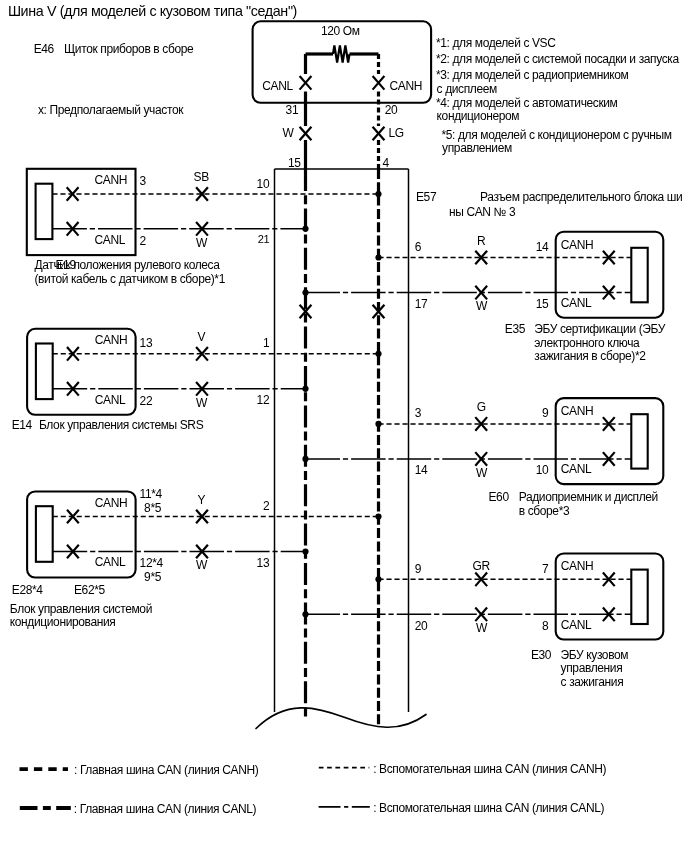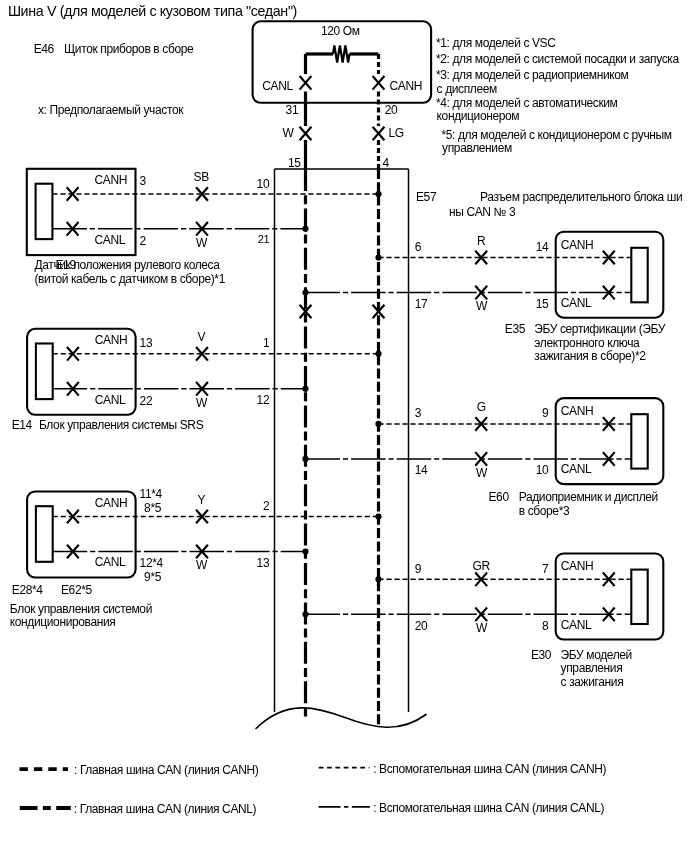--- a/index.html
+++ b/index.html
@@ -243,21 +243,21 @@
       <div class="t" style="left: 201.2px; top: 493.9px; font-size: 12px; letter-spacing: -0.38px; transform: translateX(-50%);">Y</div>
       <div class="t" style="left: 201.5px; top: 559.2px; font-size: 12px; letter-spacing: -0.38px; transform: translateX(-50%);">W</div>
       <div class="t" style="left: 269.2px; top: 500px; font-size: 12px; letter-spacing: -0.38px; transform: translateX(-100%);">2</div>
       <div class="t" style="left: 269.2px; top: 557px; font-size: 12px; letter-spacing: -0.38px; transform: translateX(-100%);">13</div>
       <div class="t" style="left: 7.5px; top: 259px; font-size: 12px; letter-spacing: -0.38px; padding-left: 48px;">E19</div>
       <div class="t" style="left: 34.5px; top: 259px; font-size: 12px; letter-spacing: -0.38px;">Датчик положения рулевого колеса</div>
       <div class="t" style="left: 34.5px; top: 272.6px; font-size: 12px; letter-spacing: -0.38px;">(витой кабель с датчиком в сборе)*1</div>
       <div class="t" style="left: 11.7px; top: 419.3px; font-size: 12px; letter-spacing: -0.38px;">E14</div>
       <div class="t" style="left: 39px; top: 419.3px; font-size: 12px; letter-spacing: -0.38px;">Блок управления системы SRS</div>
       <div class="t" style="left: 11.8px; top: 583.7px; font-size: 12px; letter-spacing: -0.38px;">E28*4</div>
-      <div class="t" style="left: 53px; top: 583.7px; font-size: 12px; letter-spacing: -0.38px; padding-left: 8px;">E62*5</div>
+      <div class="t" style="left: 66px; top: 583.7px; font-size: 12px; letter-spacing: -0.38px; padding-left: 8px;">E62*5</div>
       <div class="t" style="left: 9.8px; top: 602.8px; font-size: 12px; letter-spacing: -0.38px;">Блок управления системой</div>
       <div class="t" style="left: 9.8px; top: 616.4px; font-size: 12px; letter-spacing: -0.38px;">кондиционирования</div>
       <div class="t" style="left: 560.8px; top: 238.5px; font-size: 12px; letter-spacing: -0.38px;">CANH</div>
       <div class="t" style="left: 560.8px; top: 296.8px; font-size: 12px; letter-spacing: -0.38px;">CANL</div>
       <div class="t" style="left: 548.3px; top: 241px; font-size: 12px; letter-spacing: -0.38px; transform: translateX(-100%);">14</div>
       <div class="t" style="left: 548.3px; top: 298.1px; font-size: 12px; letter-spacing: -0.38px; transform: translateX(-100%);">15</div>
       <div class="t" style="left: 481.2px; top: 234.9px; font-size: 12px; letter-spacing: -0.38px; transform: translateX(-50%);">R</div>
       <div class="t" style="left: 481.5px; top: 300.3px; font-size: 12px; letter-spacing: -0.38px; transform: translateX(-50%);">W</div>
       <div class="t" style="left: 414.8px; top: 241px; font-size: 12px; letter-spacing: -0.38px;">6</div>
       <div class="t" style="left: 414.8px; top: 298.1px; font-size: 12px; letter-spacing: -0.38px;">17</div>
@@ -278,21 +278,21 @@
       <div class="t" style="left: 414.8px; top: 562.8px; font-size: 12px; letter-spacing: -0.38px;">9</div>
       <div class="t" style="left: 414.8px; top: 619.8px; font-size: 12px; letter-spacing: -0.38px;">20</div>
       <div class="t" style="left: 504.8px; top: 323px; font-size: 12px; letter-spacing: -0.38px;">E35</div>
       <div class="t" style="left: 534.3px; top: 323px; font-size: 12px; letter-spacing: -0.38px;">ЭБУ сертификации (ЭБУ</div>
       <div class="t" style="left: 534.3px; top: 336.6px; font-size: 12px; letter-spacing: -0.38px;">электронного ключа</div>
       <div class="t" style="left: 534.3px; top: 350.2px; font-size: 12px; letter-spacing: -0.38px;">зажигания в сборе)*2</div>
       <div class="t" style="left: 488.5px; top: 491.3px; font-size: 12px; letter-spacing: -0.38px;">E60</div>
       <div class="t" style="left: 518.7px; top: 491.3px; font-size: 12px; letter-spacing: -0.38px;">Радиоприемник и дисплей</div>
       <div class="t" style="left: 518.7px; top: 504.9px; font-size: 12px; letter-spacing: -0.38px;">в сборе*3</div>
       <div class="t" style="left: 530.9px; top: 648.7px; font-size: 12px; letter-spacing: -0.38px;">E30</div>
-      <div class="t" style="left: 560.6px; top: 648.7px; font-size: 12px; letter-spacing: -0.38px;">ЭБУ моделей</div>
+      <div class="t" style="left: 560.6px; top: 648.7px; font-size: 12px; letter-spacing: -0.38px;">ЭБУ кузовом</div>
       <div class="t" style="left: 560.6px; top: 662.3px; font-size: 12px; letter-spacing: -0.38px;">управления</div>
       <div class="t" style="left: 560.6px; top: 675.9px; font-size: 12px; letter-spacing: -0.38px;">с зажигания</div>
       <div class="t" style="left: 74px; top: 764px; font-size: 12px; letter-spacing: -0.38px;">: Главная шина CAN (линия CANH)</div>
       <div class="t" style="left: 373.2px; top: 762.9px; font-size: 12px; letter-spacing: -0.38px;">: Вспомогательная шина CAN (линия CANH)</div>
       <div class="t" style="left: 73.8px; top: 802.8px; font-size: 12px; letter-spacing: -0.38px;">: Главная шина CAN (линия CANL)</div>
       <div class="t" style="left: 373.2px; top: 801.9px; font-size: 12px; letter-spacing: -0.38px;">: Вспомогательная шина CAN (линия CANL)</div>
     </div>
 </div>
 
 </body></html>

